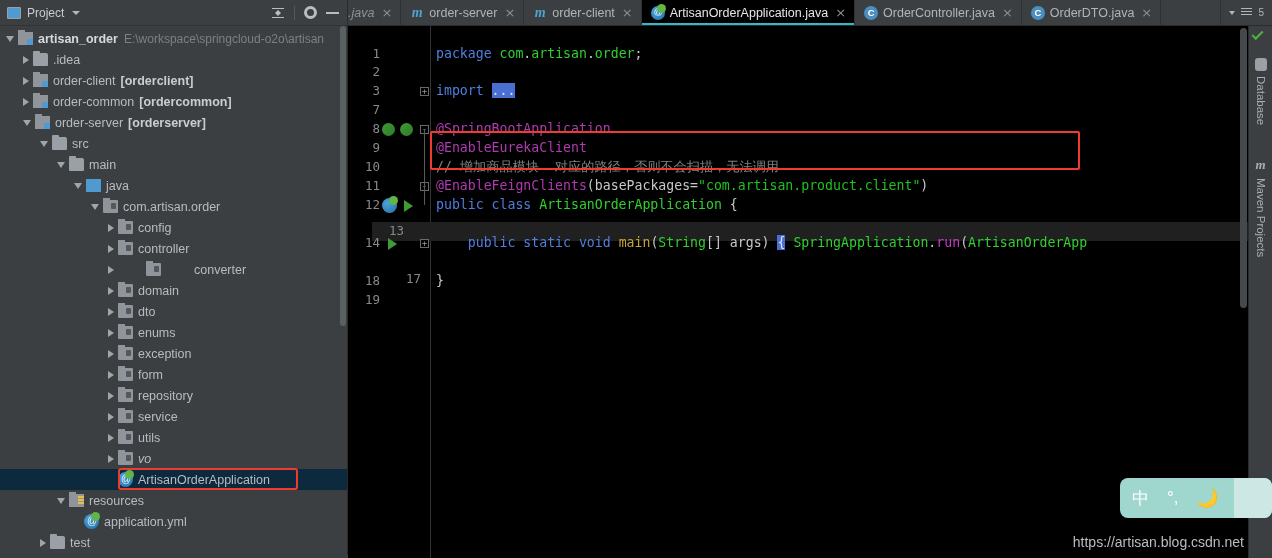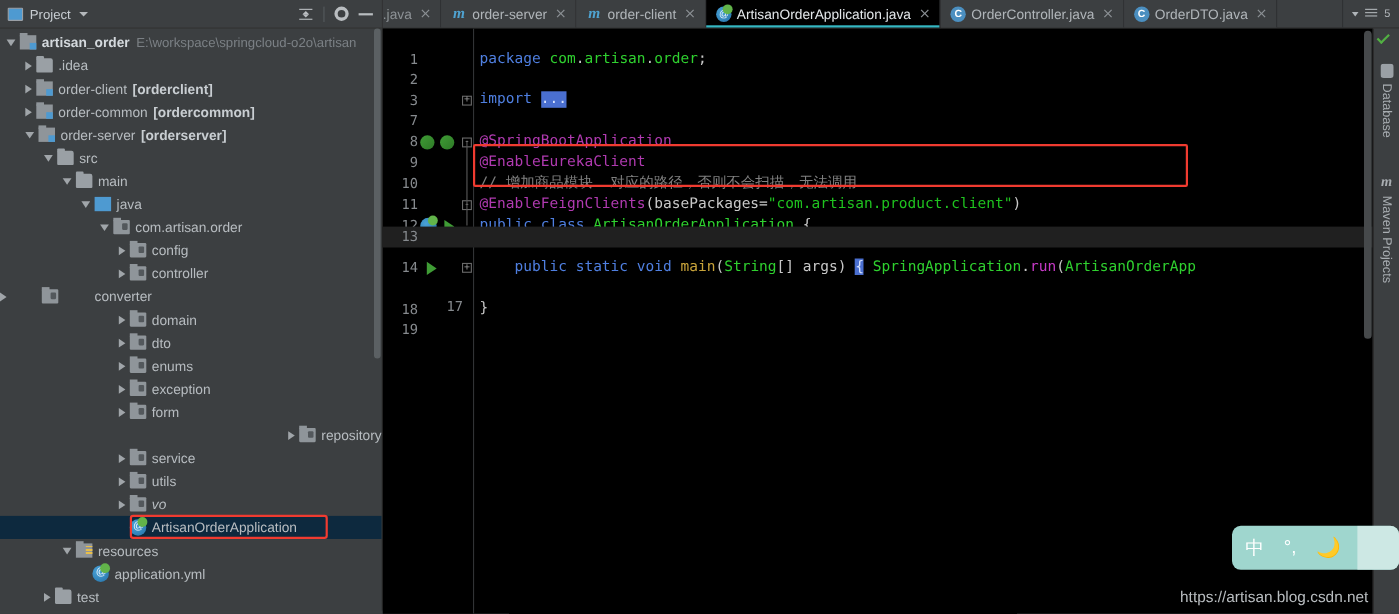--- a/index.html
+++ b/index.html
@@ -150,21 +150,21 @@
     position: absolute; left: 348px; top: 0; right: 0; height: 26px;
     background: #3c3f41; display: flex; align-items: stretch;
     border-bottom: 1px solid #2b2b2b;
   }
   .tab {
     display: flex; align-items: center; gap: 5px;
     padding: 0 8px 0 9px; font-size: 12.5px; color: #b0b5b9;
     border-right: 1px solid #2f3133; position: relative; white-space: nowrap;
     background: #3c3f41; cursor: default;
   }
-  .tab.clipped { padding-left: 0; }
+  .tab.clipped { padding-left: 0; font-style: italic; }
   .tab.active { background: #000000; color: #e3e7ea; }
   .tab.active:after {
     content: ""; position: absolute; left: 0; right: 0; bottom: 0; height: 2.5px;
     background: #35b8c4;
   }
   .tab-ico { width: 14px; height: 14px; flex: 0 0 auto; position: relative; }
   .tab-ico.maven { color: #4fa3d1; font-style: italic; font-weight: bold; font-size: 14px;
       font-family: "Liberation Serif", serif; line-height: 14px; text-align:center; }
   .tab-ico.cls {
     border-radius: 50%; background: #4b8fc0; color: #fff; font-size: 9.5px;
@@ -388,21 +388,21 @@
         <div class="tnode" style="padding-left: 108px;">
           <span class="arrow closed"></span>
           <span class="fico pkg"></span>
           <span class="tlabel">config</span>
         </div>
         <div class="tnode" style="padding-left: 108px;">
           <span class="arrow closed"></span>
           <span class="fico pkg"></span>
           <span class="tlabel">controller</span>
         </div>
-        <div class="tnode" style=" gap: 28px;">
+        <div class="tnode" style="padding-left: 108px; gap: 28px;">
           <span class="arrow closed"></span>
           <span class="fico pkg"></span>
           <span class="tlabel">converter</span>
         </div>
         <div class="tnode" style="padding-left: 108px;">
           <span class="arrow closed"></span>
           <span class="fico pkg"></span>
           <span class="tlabel">domain</span>
         </div>
         <div class="tnode" style="padding-left: 108px;">
@@ -418,21 +418,21 @@
         <div class="tnode" style="padding-left: 108px;">
           <span class="arrow closed"></span>
           <span class="fico pkg"></span>
           <span class="tlabel">exception</span>
         </div>
         <div class="tnode" style="padding-left: 108px;">
           <span class="arrow closed"></span>
           <span class="fico pkg"></span>
           <span class="tlabel">form</span>
         </div>
-        <div class="tnode" style="padding-left: 108px; justify-content: flex-end;">
+        <div class="tnode" style="padding-left: 108px;">
           <span class="arrow closed"></span>
           <span class="fico pkg"></span>
           <span class="tlabel">repository</span>
         </div>
         <div class="tnode" style="padding-left: 108px;">
           <span class="arrow closed"></span>
           <span class="fico pkg"></span>
           <span class="tlabel">service</span>
         </div>
         <div class="tnode" style="padding-left: 108px;">
@@ -554,21 +554,21 @@
           <span class="lnum">11</span>
           <span class="fold-box" style="top: 5px;">-</span>
           <span class="ctext"><span class="ann">@EnableFeignClients</span><span class="plain">(</span><span class="plain">basePackages=</span><span class="str">"com.artisan.product.client"</span><span class="plain">)</span></span>
         </div>
         <div class="crow" style="top: 170px;">
           <span class="lnum">12</span>
           <span class="ctext"><span class="kw">public class </span><span class="ident">ArtisanOrderApplication</span><span class="plain"> {</span></span>
           <span class="spring-gutter" style="left: 34px; top: 2px;"></span>
           <span class="run-tri" style="left: 56px; top: 4px;"></span>
         </div>
-        <div class="crow current" style="top: 180px;">
+        <div class="crow current" style="top: 196px; margin-left: 24px;">
           <span class="lnum">13</span>
           <span class="ctext"></span>
         </div>
         <div class="crow" style="top: 208px;">
           <span class="lnum">14</span>
           <span class="fold-box" style="top: 5px;">+</span>
           <span class="ctext"><span class="kw">    public static void </span><span class="param">main</span><span class="plain">(</span><span class="ident">String</span><span class="plain">[] </span><span class="plain">args</span><span class="plain">) </span><span class="sel-blue">{</span><span class="plain"> </span><span class="ident">SpringApplication</span><span class="plain">.</span><span class="fn">run</span><span class="plain">(</span><span class="ident">ArtisanOrderApp</span></span>
           <span class="run-tri" style="left: 40px; top: 4px;"></span>
         </div>
         <div class="crow" style="top: 244px; margin-left: 41px;">

